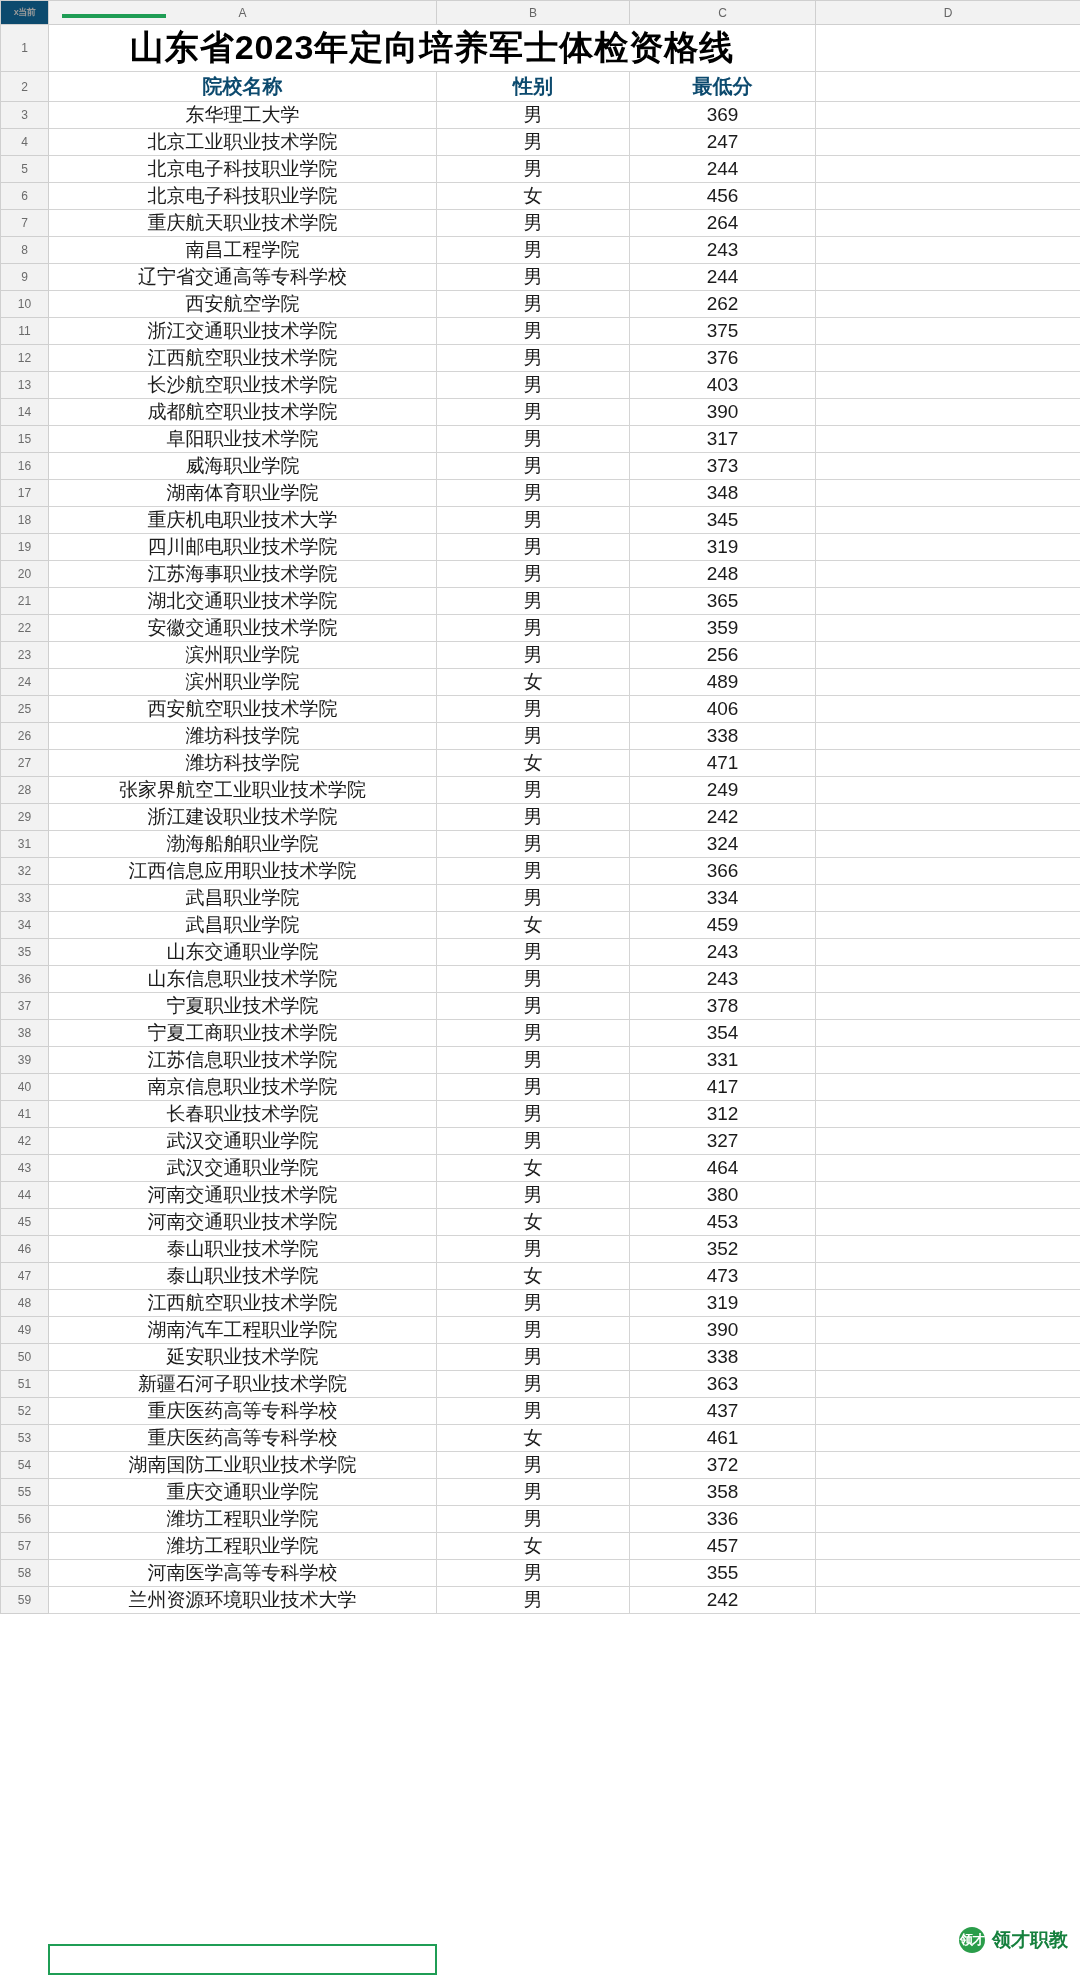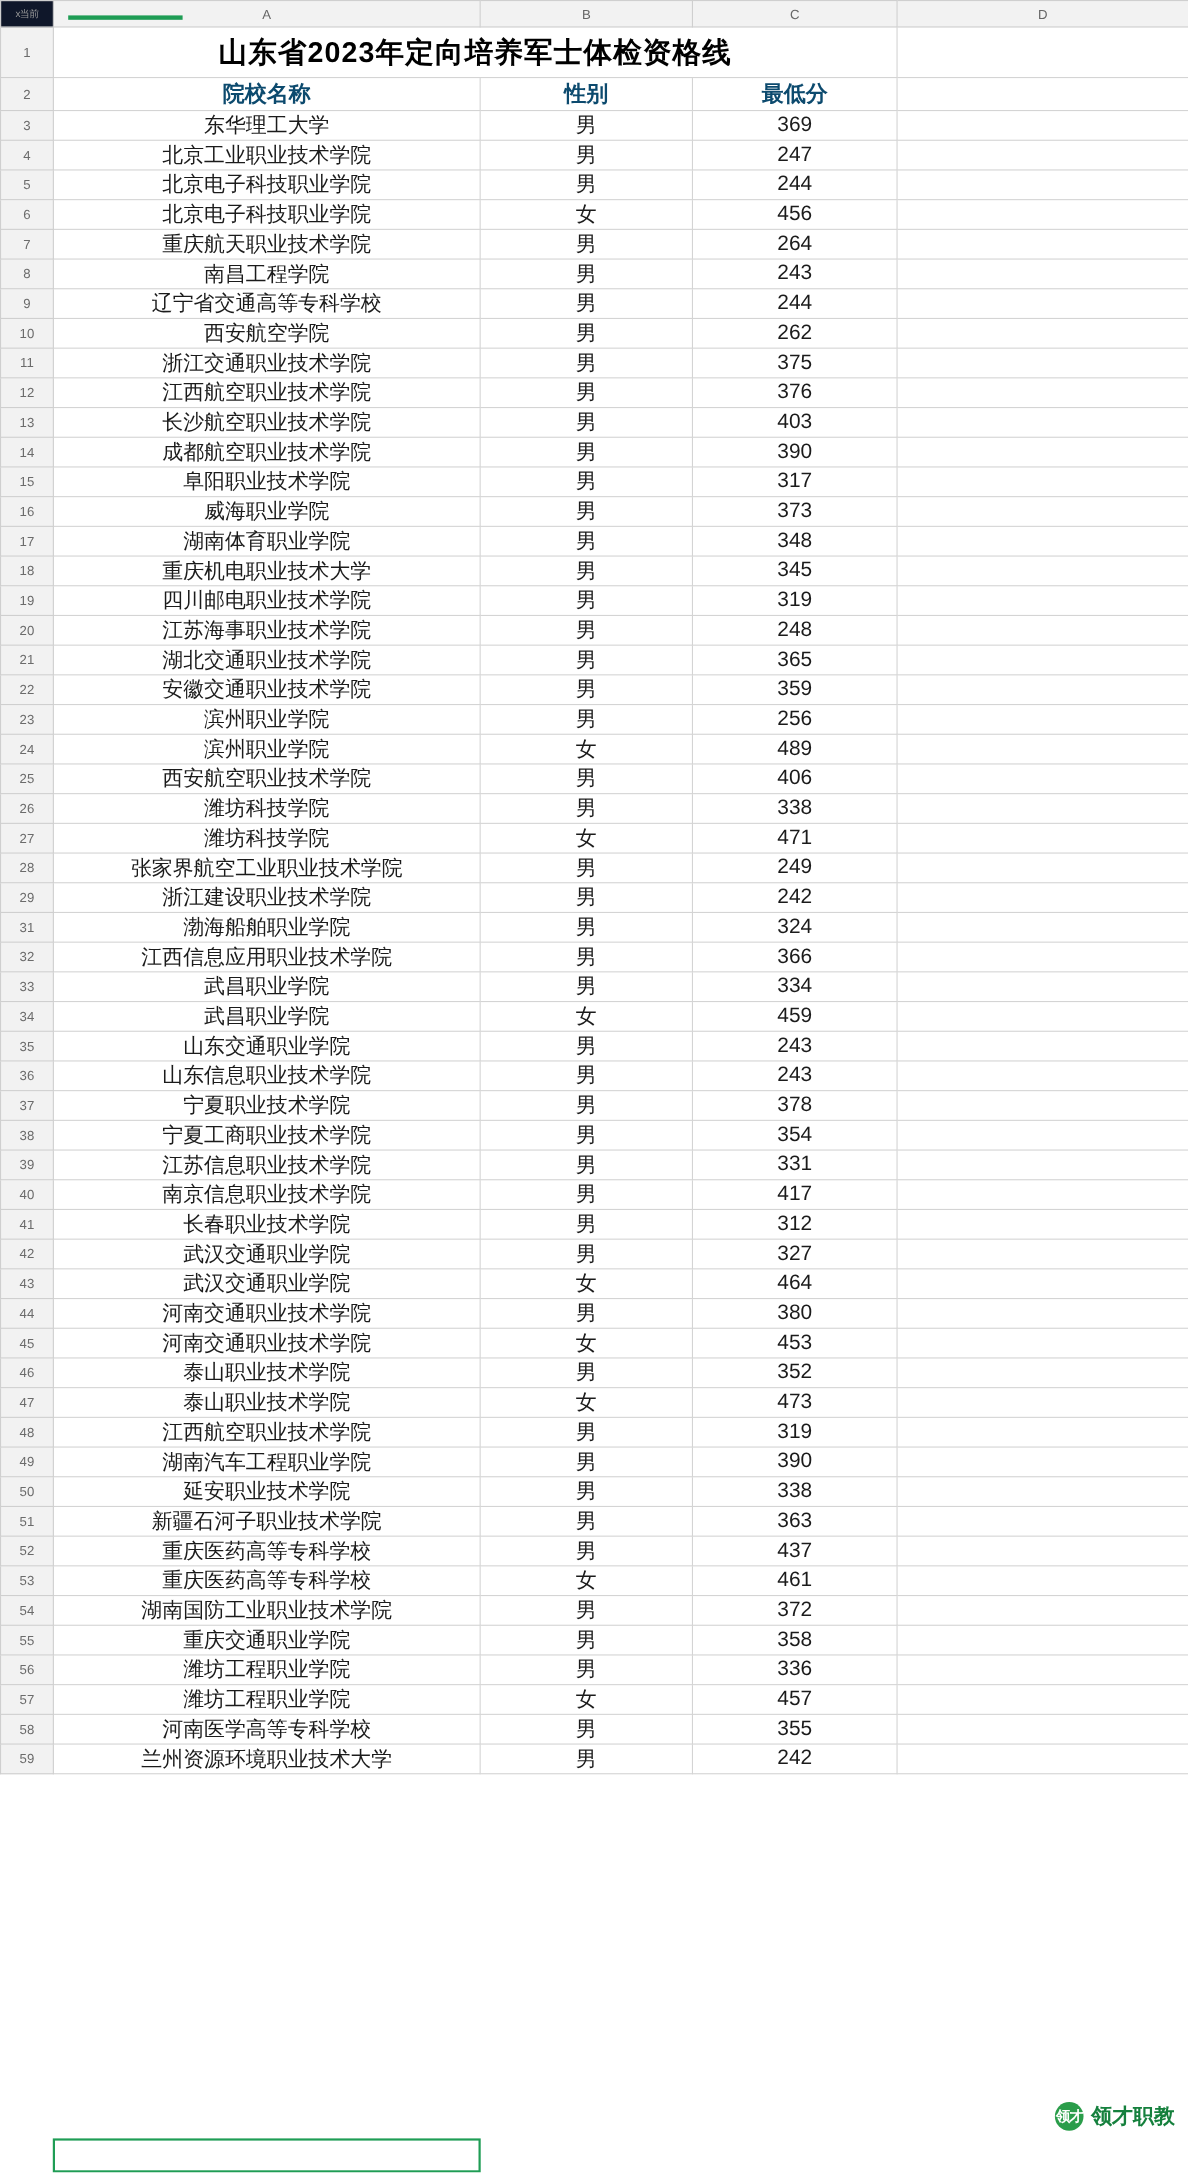--- a/index.html
+++ b/index.html
@@ -40,24 +40,25 @@
   tr.colheader td {
     height: 24px;
     background: #f2f2f2;
     color: #666666;
     font-size: 12px;
     text-align: center;
     vertical-align: middle;
     border: 1px solid #cfcfcf;
   }
   tr.colheader td.corner {
-    background: #0f172a;
+    background: #0c4a6e;
     color: #9a9a9a;
     font-size: 9px;
     letter-spacing: -0.5px;
+    font-weight: bold;
   }
   td.rowhead {
     background: #f2f2f2;
     color: #6b6b6b;
     font-size: 12px;
     text-align: center;
     vertical-align: middle;
     border: 1px solid #cfcfcf;
     height: 26px;
   }
@@ -65,21 +66,21 @@
     background: #ffffff;
     text-align: center;
     vertical-align: middle;
     font-size: 19px;
     color: #1b1b1b;
     height: 26px;
     white-space: nowrap;
     overflow: hidden;
   }
   td.title-cell {
-    font-size: 26px;
+    font-size: 34px;
     font-weight: bold;
     color: #000000;
     height: 46px;
     letter-spacing: 1px;
   }
   td.header-cell {
     font-size: 20px;
     font-weight: bold;
     color: #0c4a6e;
     height: 30px;
@@ -106,21 +107,21 @@
     height: 31px;
     border: 2px solid #1f9d55;
     box-sizing: border-box;
     z-index: 6;
     pointer-events: none;
   }
   
   .watermark {
     position: absolute;
     right: 12px;
-    bottom: 38px;
+    bottom: 22px;
     display: flex;
     align-items: center;
     gap: 7px;
     z-index: 8;
   }
   .wm-logo {
     width: 26px;
     height: 26px;
     border-radius: 50%;
     background: #2a9d4a;

